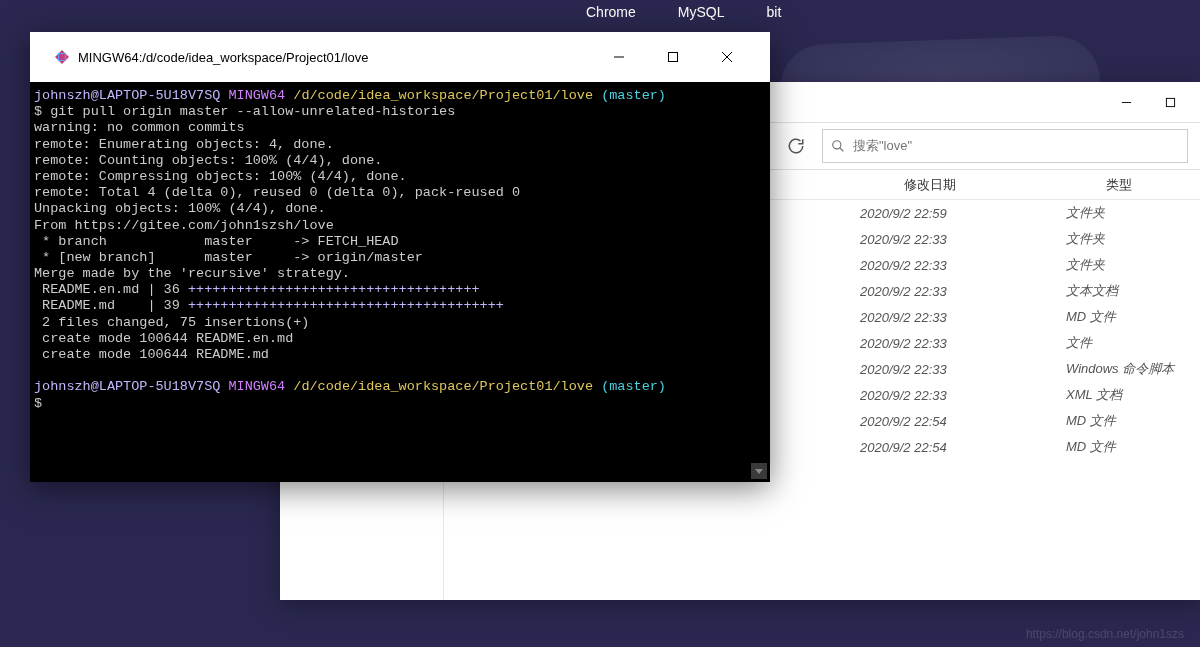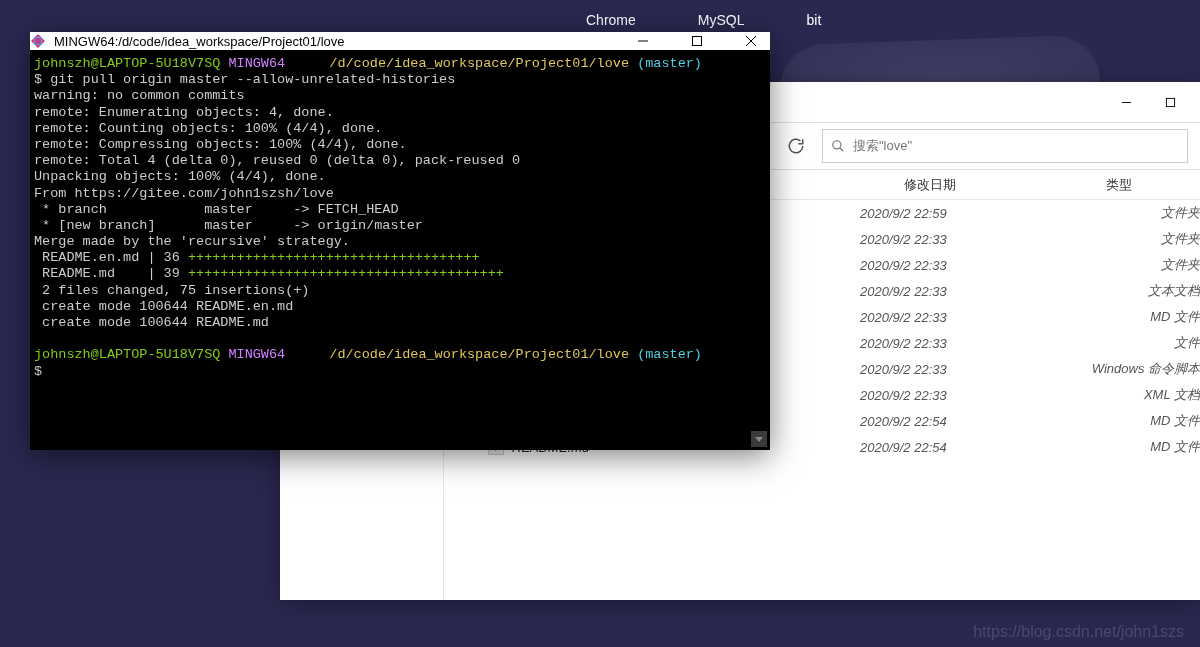--- a/index.html
+++ b/index.html
@@ -9,24 +9,24 @@
   background: #2a2850;
   font-family: "Microsoft YaHei", "Segoe UI", sans-serif;
   font-size: 13px;
   overflow: hidden;
   position: relative;
 }
 
 
 .desktop-icons {
   position: absolute;
-  top: 8px;
+  top: 0;
   left: 580px;
   display: flex;
-  gap: 50px;
+  gap: 30px;
   color: #fff;
   font-size: 14px;
 }
 .desktop-icons span { padding: 4px 6px; }
 
 
 .swoosh {
   position: absolute;
   top: 40px;
   left: 780px;
@@ -40,24 +40,24 @@
 
 .terminal-window {
   position: absolute;
   top: 32px;
   left: 30px;
   width: 740px;
   background: #fff;
   box-shadow: 0 6px 30px rgba(0,0,0,0.5);
 }
 .terminal-titlebar {
-  height: 18px;
-  display: flex;
-  align-items: center;
-  padding: 0 0;
+  height: 50px;
+  display: flex;
+  align-items: center;
+  padding: 0 24px;
   background: #fff;
 }
 .terminal-icon {
   width: 16px; height: 16px;
   margin-right: 8px;
 }
 .terminal-title { flex: 1; font-size: 13px; color: #000; }
 .window-controls { display: flex; gap: 24px; margin-right: 4px; }
 .window-controls .ctrl {
   width: 30px; height: 30px;
@@ -71,23 +71,23 @@
   color: #ccc;
   font-family: Consolas, "Courier New", monospace;
   font-size: 13.5px;
   line-height: 1.2;
   padding: 6px 4px 6px 4px;
   white-space: pre;
   height: 400px;
   overflow: hidden;
   position: relative;
 }
-.tl-green { color: #84cc16; margin-top: 28px; }
+.tl-green { color: #c4b5fd; margin-top: 28px; }
 .tl-purple { color: #d080ff; }
-.tl-yellow { color: #e0c85a; margin-left: 36px; }
+.tl-yellow { color: #e0c85a; }
 .tl-cyan { color: #4dd0e1; }
 .terminal-scrollbar {
   position: absolute;
   right: 3px; bottom: 3px;
   width: 16px; height: 16px;
   background: #3a3a3a;
   display: flex; align-items: center; justify-content: center;
 }
 .terminal-scrollbar::before {
   content: "";
@@ -187,29 +187,29 @@
   color: #222;
 }
 .file-row .fname {
   width: 416px;
   display: flex;
   align-items: center;
   gap: 8px;
   padding-left: 44px;
 }
 .file-row .fdate { width: 200px; color: #555; }
-.file-row .ftype { flex: 1; color: #555; padding-left: 6px; text-align: right; }
+.file-row .ftype { flex: 1; color: #555; padding-left: 6px; }
 .file-icon { width: 16px; height: 16px; flex-shrink:0; display:flex; align-items:center; justify-content:center; font-size:10px; }
 
 .watermark {
   position: absolute;
   bottom: 6px;
   right: 16px;
   color: rgba(255,255,255,0.15);
-  font-size: 16px;
+  font-size: 12px;
 }
 </style>
 </head>
 <body>
 
 <div class="desktop-icons">
   <span>Chrome</span>
   <span>MySQL</span>
   <span>bit</span>
 </div>

